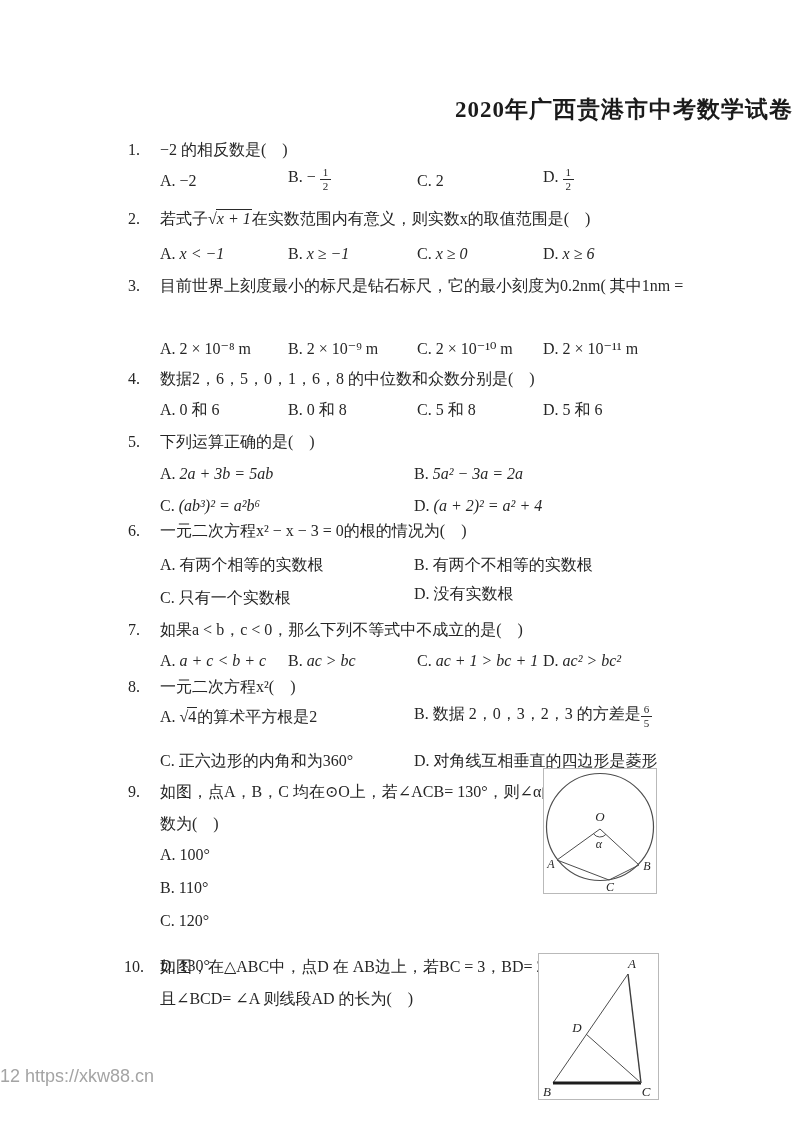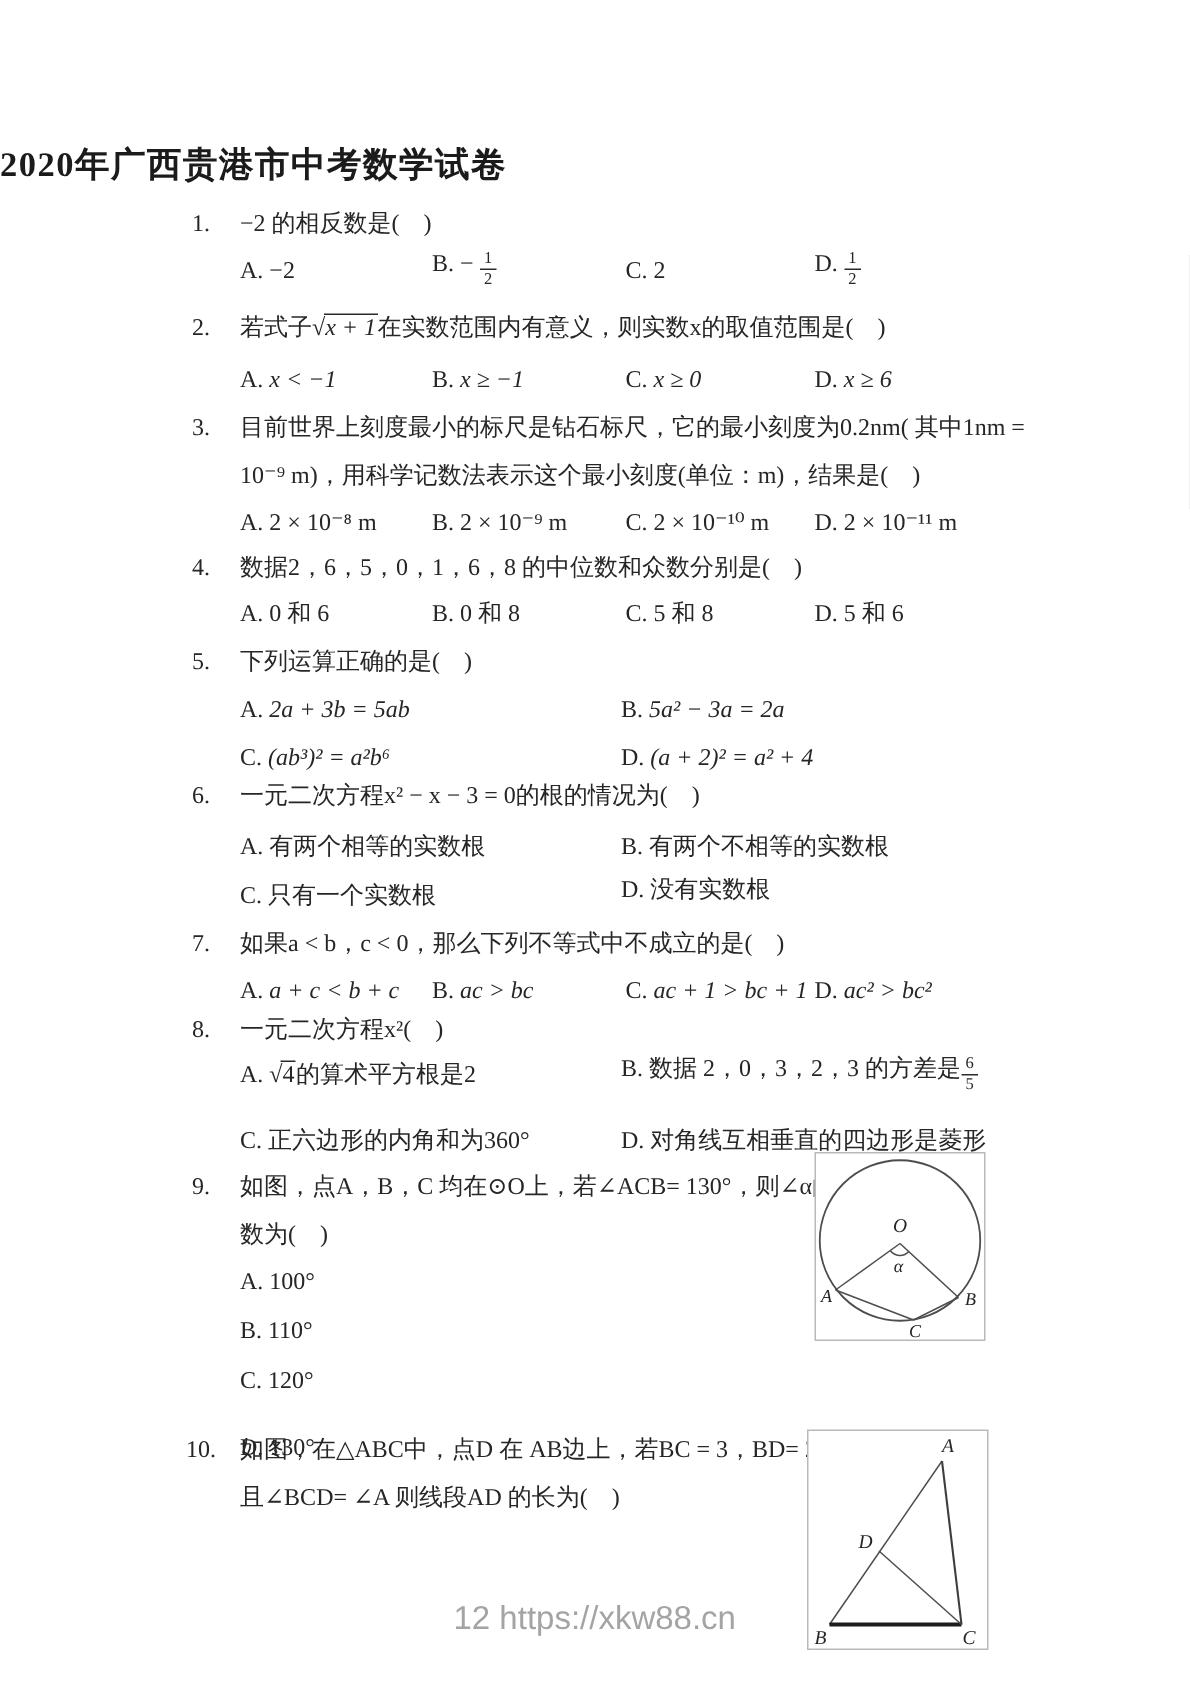--- a/index.html
+++ b/index.html
@@ -4,21 +4,21 @@
 <style>
   html,body { margin:0; padding:0; background:#e8e8e8; }
   .page {
     position:relative; width:793px; height:1122px; margin:0 auto;
     background:#ffffff; overflow:hidden;
     font-family:"Liberation Serif","DejaVu Serif",serif;
     color:#262626;
   }
   .title {
     position:absolute; top:94px; left:0; width:100%;
-    text-align:left; font-size:23px; font-weight:bold; color:#1b1b1b;
+    text-align:right; font-size:23px; font-weight:bold; color:#1b1b1b;
     margin:0; letter-spacing:1px;
   }
   .ln { position:absolute; font-size:16px; line-height:1.25; white-space:nowrap; }
   .qn { left:128px; }
   .qn10 { left:124px; }
   .st { left:160px; }
   .o1 { left:160px; }
   .o2 { left:288px; }
   .o3 { left:417px; }
   .o4 { left:543px; }
@@ -30,21 +30,21 @@
   .frac .fd { display:block; }
   .rad { border-top:1px solid #2a2a2a; margin-left:-1px; padding:0 1px; }
   .fig { position:absolute; border:1px solid #b9b9b9; background:#fff; }
   .figtext { font-family:"Liberation Serif","DejaVu Serif",serif; font-style:italic; }
   .footer {
     position:absolute; top:1059px; left:0; width:100%;
     text-align:center; font-size:12.5px; color:#3a3a3a; z-index:2;
   }
   .watermark {
     position:absolute; top:1066px; left:0; width:100%;
-    text-align:center; font-size:22px; color:#a4a4a4; z-index:1;
+    text-align:left; font-size:18px; color:#a4a4a4; z-index:1;
     font-family:"Liberation Sans","DejaVu Sans",sans-serif;
   }
 </style>
 </head>
 <body>
 
 <div class="page">
 
   <h1 class="title">2020年广西贵港市中考数学试卷</h1>
 
@@ -57,21 +57,20 @@
 
   <span class="ln qn" style="top:209px">2.</span>
   <span class="ln st" style="top:209px"><span>若式子</span><span>√</span><span class="rad it">x + 1</span><span>在实数范围内有意义，则实数x的取值范围是(　)</span></span>
   <span class="ln o1" style="top:244px"><span>A.</span> <span class="it">x &lt; −1</span></span>
   <span class="ln o2" style="top:244px"><span>B.</span> <span class="it">x ≥ −1</span></span>
   <span class="ln o3" style="top:244px"><span>C.</span> <span class="it">x ≥ 0</span></span>
   <span class="ln o4" style="top:244px"><span>D.</span> <span class="it">x ≥ 6</span></span>
 
   <span class="ln qn" style="top:276px">3.</span>
   <span class="ln st" style="top:276px">目前世界上刻度最小的标尺是钻石标尺，它的最小刻度为0.2nm( 其中1nm =</span>
-  <span class="ln st" style="top:308px">10⁻⁹ m)，用科学记数法表示这个最小刻度(单位：m)，结果是(　)</span>
   <span class="ln o1" style="top:339px"><span>A.</span> <span>2 × 10⁻⁸ m</span></span>
   <span class="ln o2" style="top:339px"><span>B.</span> <span>2 × 10⁻⁹ m</span></span>
   <span class="ln o3" style="top:339px"><span>C.</span> <span>2 × 10⁻¹⁰ m</span></span>
   <span class="ln o4" style="top:339px"><span>D.</span> <span>2 × 10⁻¹¹ m</span></span>
 
   <span class="ln qn" style="top:369px">4.</span>
   <span class="ln st" style="top:369px">数据2，6，5，0，1，6，8 的中位数和众数分别是(　)</span>
   <span class="ln o1" style="top:400px"><span>A.</span> <span>0 和 6</span></span>
   <span class="ln o2" style="top:400px"><span>B.</span> <span>0 和 8</span></span>
   <span class="ln o3" style="top:400px"><span>C.</span> <span>5 和 8</span></span>

